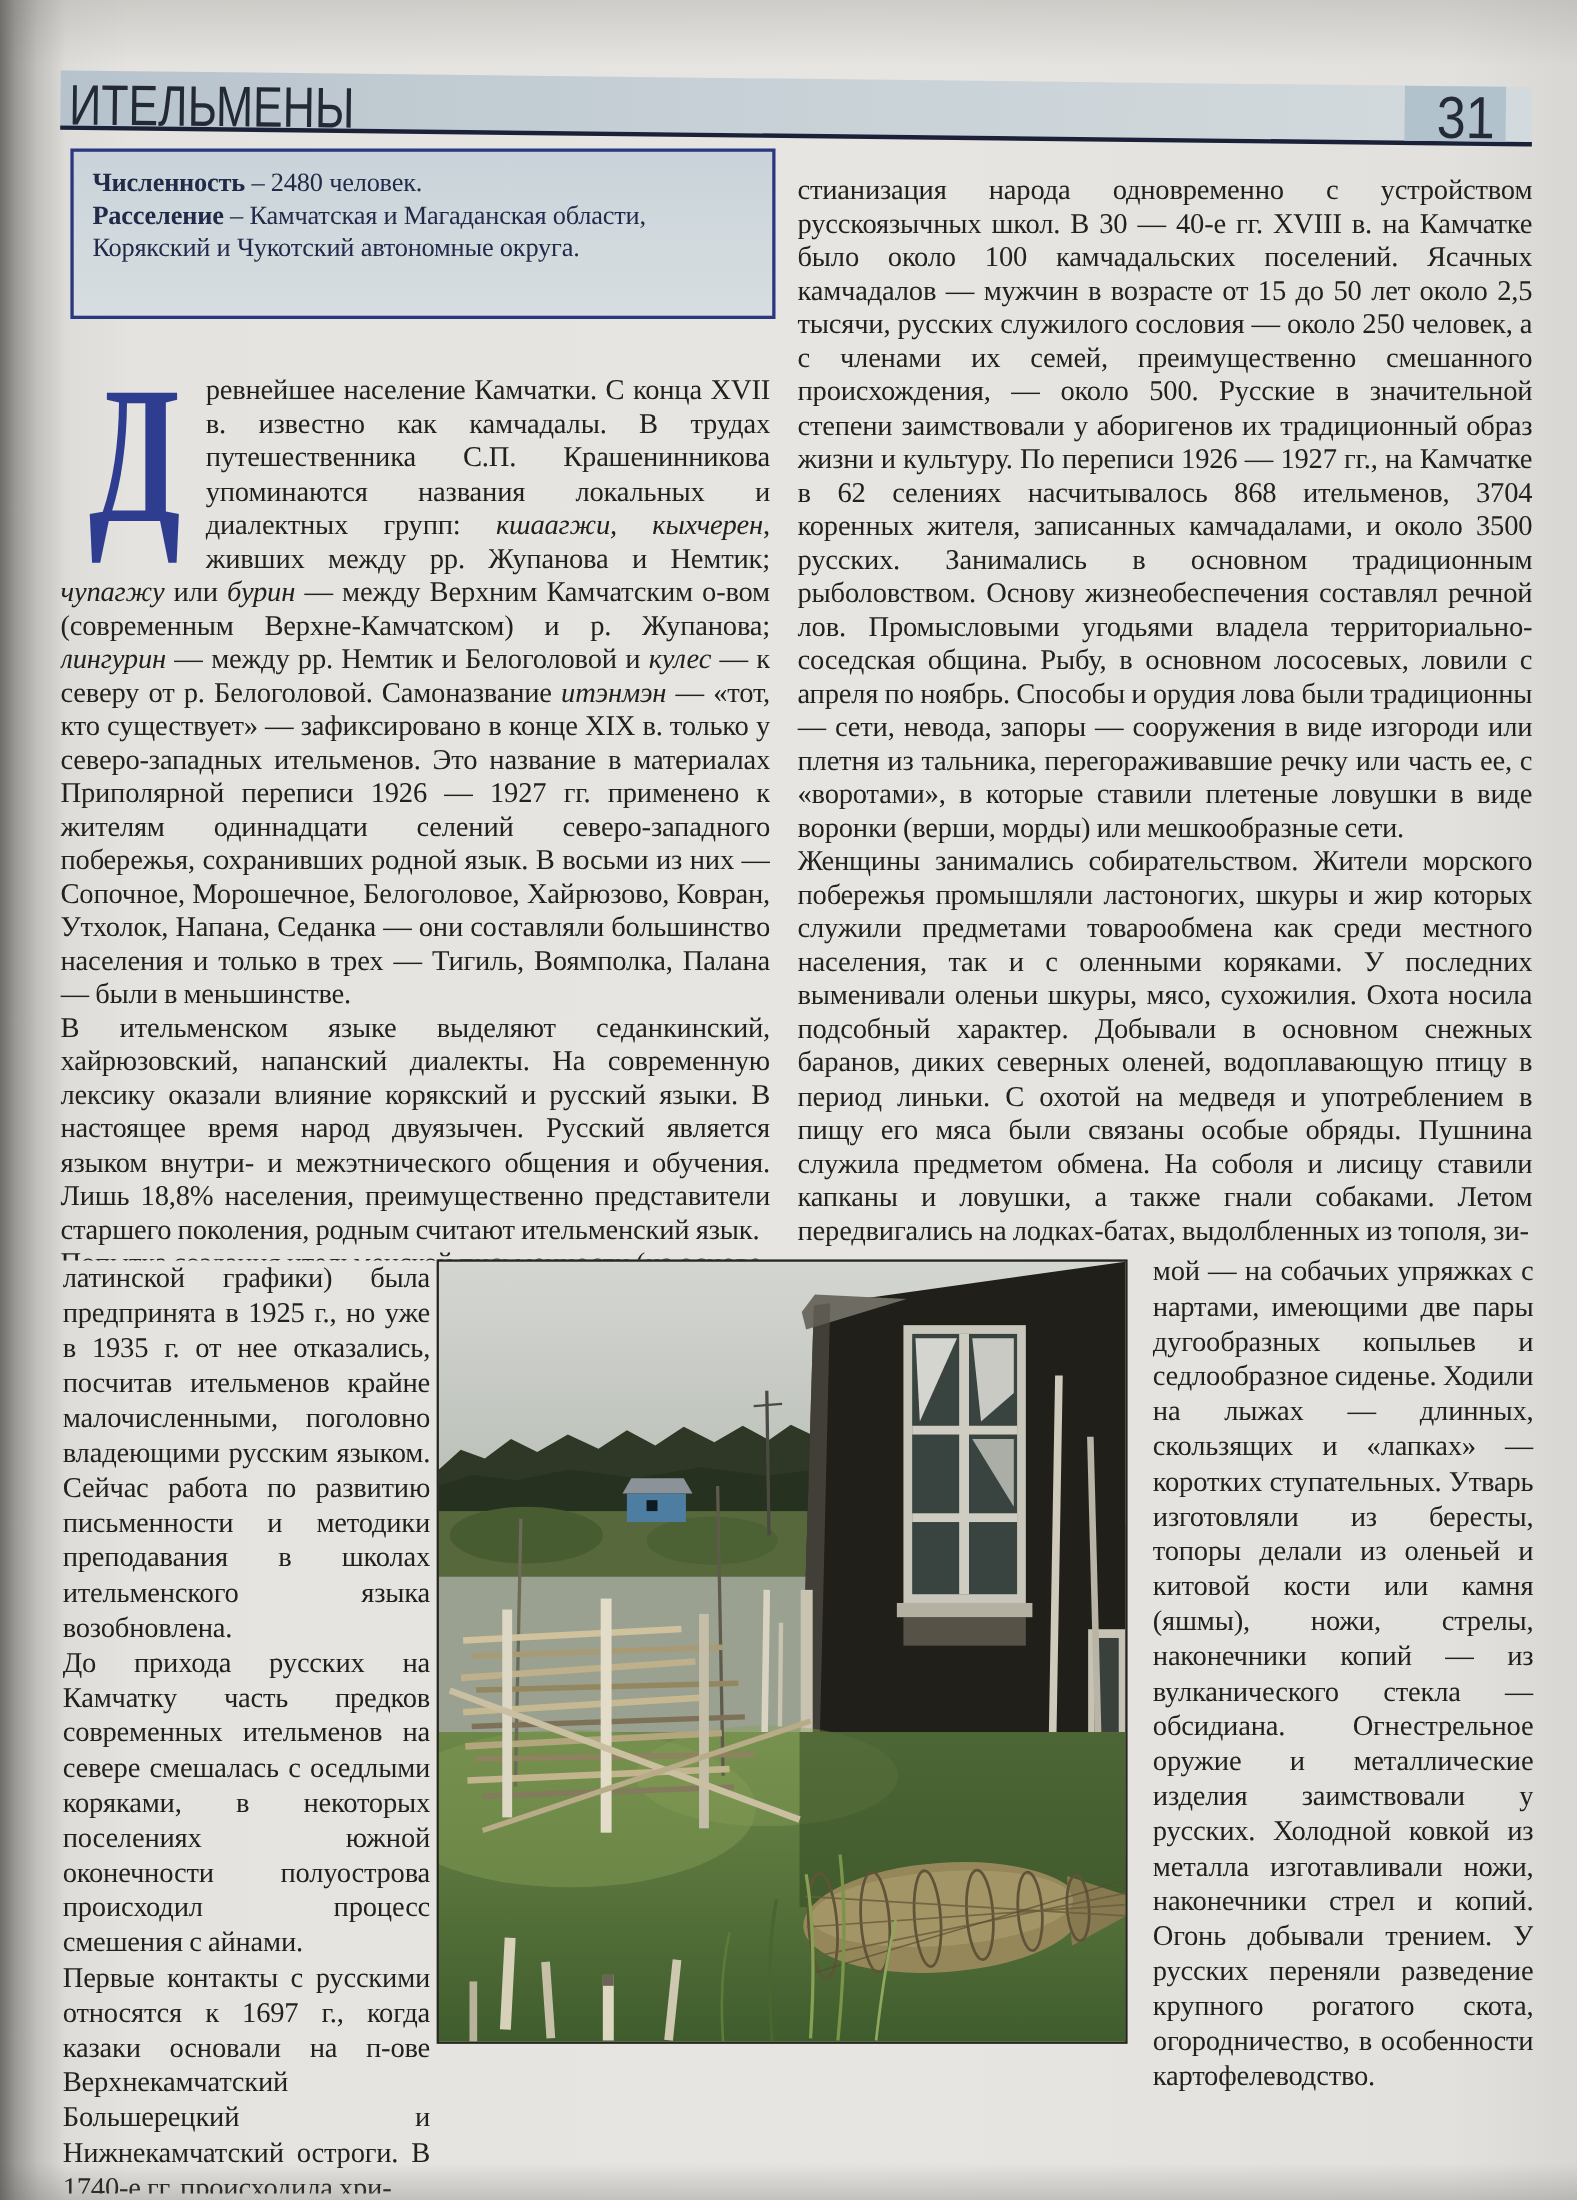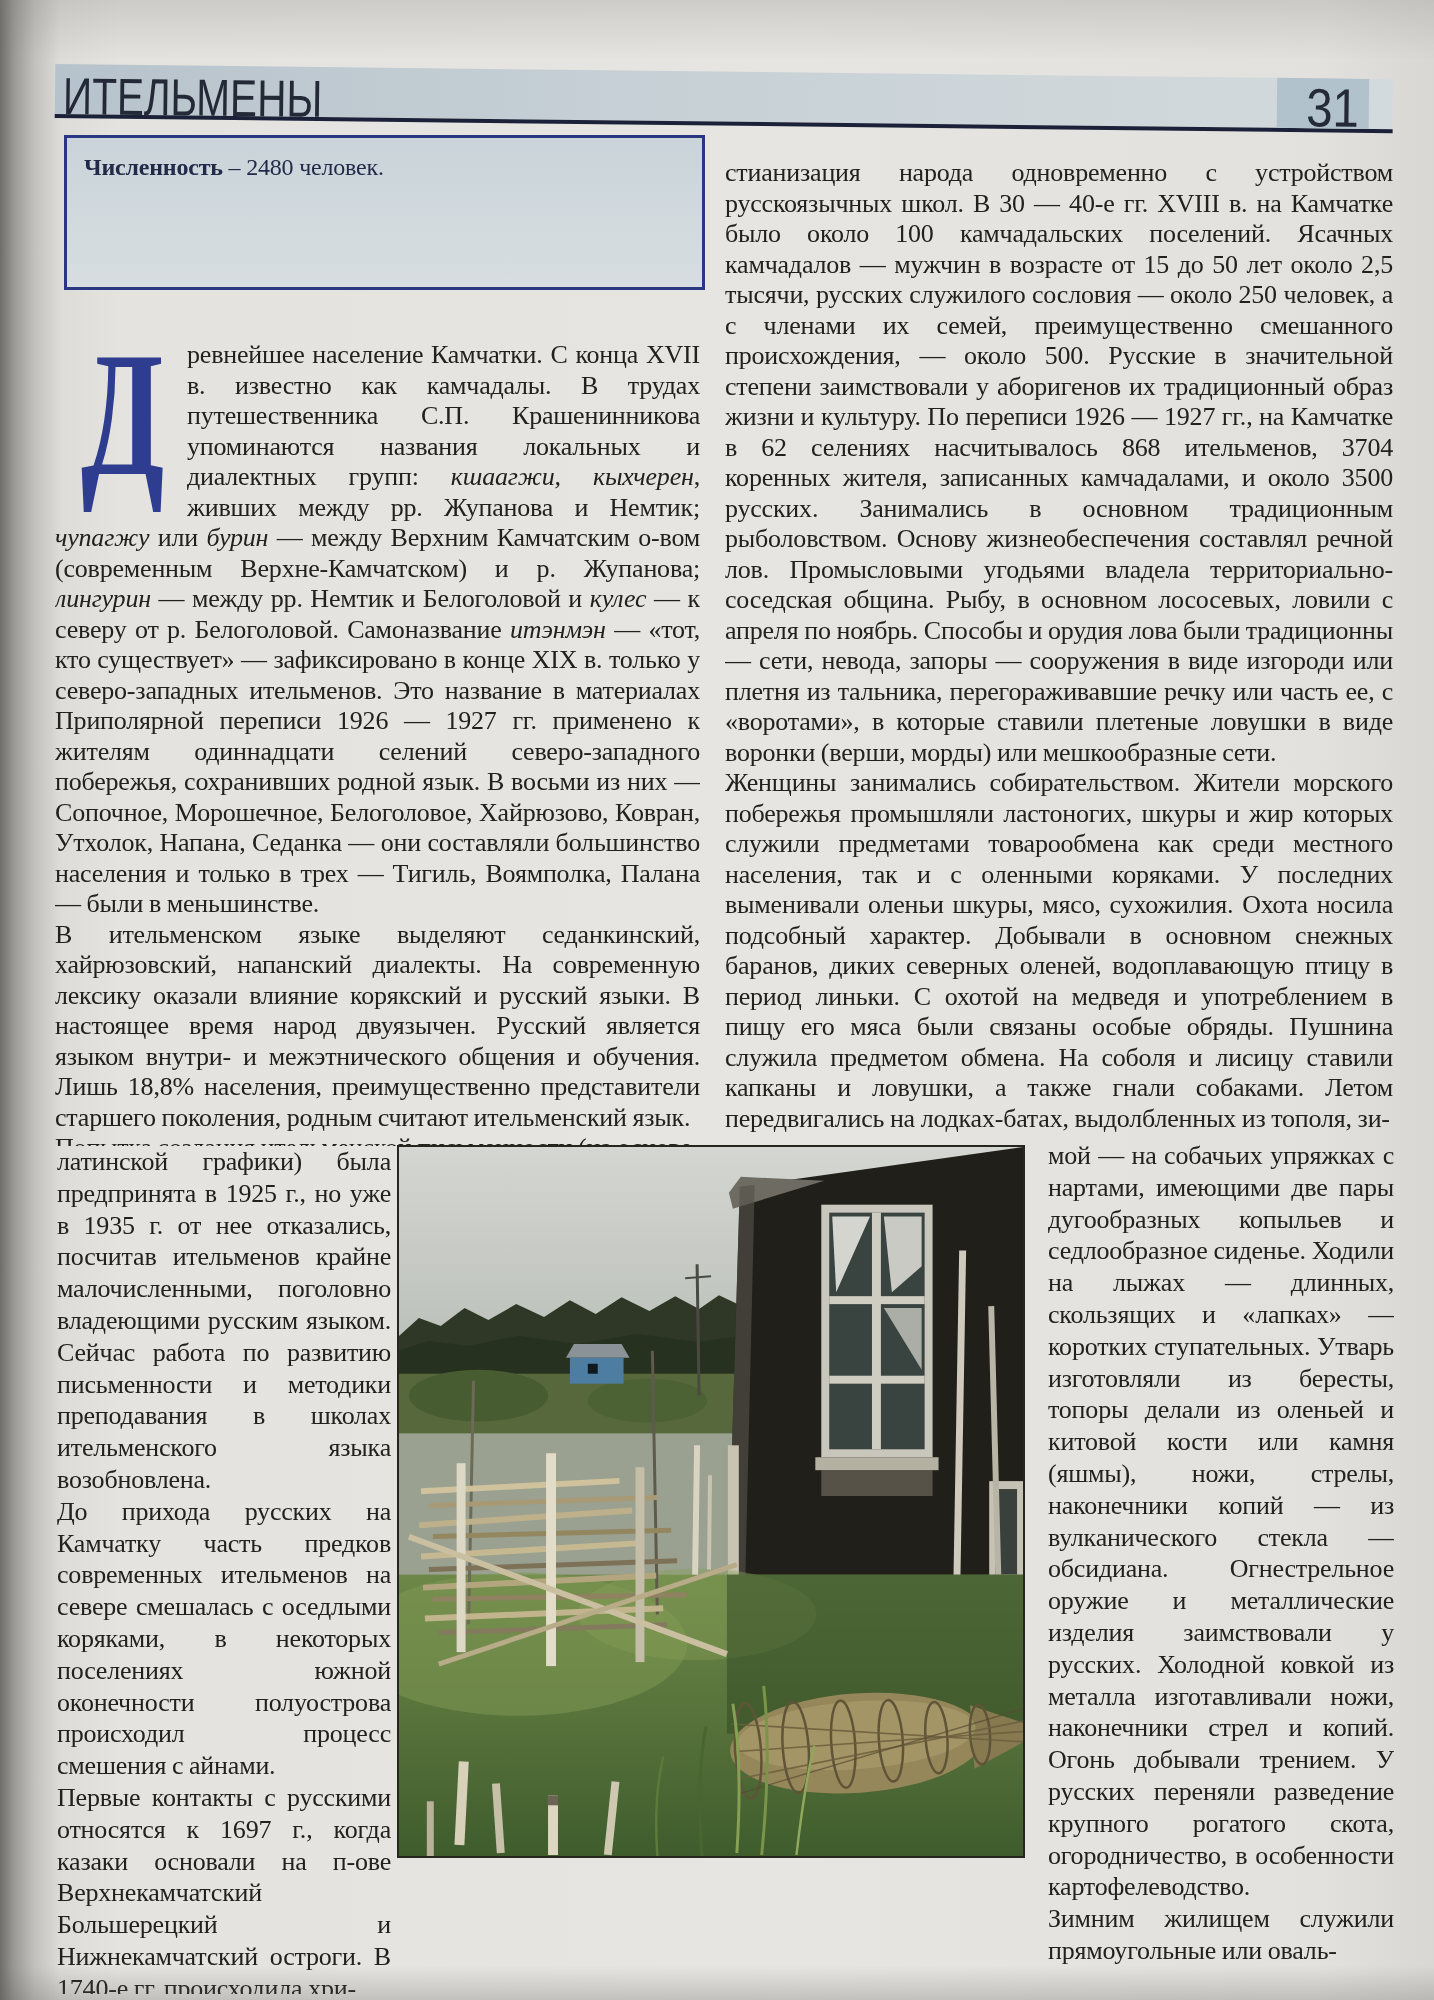--- a/index.html
+++ b/index.html
@@ -109,39 +109,39 @@
 <div class="edge-shadow-top"></div>
 
 <div class="band">
   <div class="title">ИТЕЛЬМЕНЫ</div>
   <div class="num-tint"></div>
   <div class="pagenum">31</div>
 </div>
 
 <div class="infobox">
     <p><span class="lbl">Численность</span><span> – 2480 человек.</span></p>
+    <p><span class="lbl">Расселение</span><span> – Камчатская и Магаданская области, Корякский и Чукотский автономные округа.</span></p>
   </div>
 
 <div class="bodytext col-left-top">
     <p><span class="dropcap">Д</span><span>ревнейшее население Камчатки. С конца XVII в. известно как камчадалы. В трудах путешественника С.П. Крашенинникова упоминаются названия локальных и диалектных групп: </span><i>кшаагжи, кыхчерен</i><span>, живших между рр. Жупанова и Немтик; </span><i>чупагжу</i><span> или </span><i>бурин</i><span> — между Верхним Камчатским о-вом (современным Верхне-Камчатском) и р. Жупанова; </span><i>лингурин</i><span> — между рр. Немтик и Белоголовой и </span><i>кулес</i><span> — к северу от р. Белоголовой. Самоназвание </span><i>итэнмэн</i><span> — «тот, кто существует» — зафиксировано в конце XIX в. только у северо-западных ительменов. Это название в материалах Приполярной переписи 1926 — 1927 гг. применено к жителям одиннадцати селений северо-западного побережья, сохранивших родной язык. В восьми из них — Сопочное, Морошечное, Белоголовое, Хайрюзово, Ковран, Утхолок, Напана, Седанка — они составляли большинство населения и только в трех — Тигиль, Воямполка, Палана — были в меньшинстве.</span></p>
     <p><span>В ительменском языке выделяют седанкинский, хайрюзовский, напанский диалекты. На современную лексику оказали влияние корякский и русский языки. В настоящее время народ двуязычен. Русский является языком внутри- и межэтнического общения и обучения. Лишь 18,8% населения, преимущественно представители старшего поколения, родным считают ительменский язык.</span></p>
     <p><span>Попытка создания ительменской письменности (на основе</span></p>
   </div>
 <div class="bodytext col-right-top">
     <p><span>стианизация народа одновременно с устройством русскоязычных школ. В 30 — 40-е гг. XVIII в. на Камчатке было около 100 камчадальских поселений. Ясачных камчадалов — мужчин в возрасте от 15 до 50 лет около 2,5 тысячи, русских служилого сословия — около 250 человек, а с членами их семей, преимущественно смешанного происхождения, — около 500. Русские в значительной степени заимствовали у аборигенов их традиционный образ жизни и культуру. По переписи 1926 — 1927 гг., на Камчатке в 62 селениях насчитывалось 868 ительменов, 3704 коренных жителя, записанных камчадалами, и около 3500 русских. Занимались в основном традиционным рыболовством. Основу жизнеобеспечения составлял речной лов. Промысловыми угодьями владела территориально-соседская община. Рыбу, в основном лососевых, ловили с апреля по ноябрь. Способы и орудия лова были традиционны — сети, невода, запоры — сооружения в виде изгороди или плетня из тальника, перегораживавшие речку или часть ее, с «воротами», в которые ставили плетеные ловушки в виде воронки (верши, морды) или мешкообразные сети.</span></p>
     <p><span>Женщины занимались собирательством. Жители морского побережья промышляли ластоногих, шкуры и жир которых служили предметами товарообмена как среди местного населения, так и с оленными коряками. У последних выменивали оленьи шкуры, мясо, сухожилия. Охота носила подсобный характер. Добывали в основном снежных баранов, диких северных оленей, водоплавающую птицу в период линьки. С охотой на медведя и употреблением в пищу его мяса были связаны особые обряды. Пушнина служила предметом обмена. На соболя и лисицу ставили капканы и ловушки, а также гнали собаками. Летом передвигались на лодках-батах, выдолбленных из тополя, зи-</span></p>
   </div>
 <div class="bodytext col-left-side">
     <p><span>латинской графики) была предпринята в 1925 г., но уже в 1935 г. от нее отказались, посчитав ительменов крайне малочисленными, поголовно владеющими русским языком. Сейчас работа по развитию письменности и методики преподавания в школах ительменского языка возобновлена.</span></p>
     <p><span>До прихода русских на Камчатку часть предков современных ительменов на севере смешалась с оседлыми коряками, в некоторых поселениях южной оконечности полуострова происходил процесс смешения с айнами.</span></p>
     <p><span>Первые контакты с русскими относятся к 1697 г., когда казаки основали на п-ове Верхнекамчатский Большерецкий и Нижнекамчатский остроги. В 1740-е гг. происходила хри-</span></p>
   </div>
 <div class="bodytext col-right-side">
     <p><span>мой — на собачьих упряжках с нартами, имеющими две пары дугообразных копыльев и седлообразное сиденье. Ходили на лыжах — длинных, скользящих и «лапках» — коротких ступательных. Утварь изготовляли из бересты, топоры делали из оленьей и китовой кости или камня (яшмы), ножи, стрелы, наконечники копий — из вулканического стекла — обсидиана. Огнестрельное оружие и металлические изделия заимствовали у русских. Холодной ковкой из металла изготавливали ножи, наконечники стрел и копий. Огонь добывали трением. У русских переняли разведение крупного рогатого скота, огородничество, в особенности картофелеводство.</span></p>
-    <p><span>Зимним жилищем служили прямоугольные или оваль-</span></p>
   </div>
 
 <div class="photo">
   <svg viewBox="0 0 628 713" preserveAspectRatio="none">
     <defs>
       <linearGradient id="sky" x1="0" y1="0" x2="0" y2="1">
         <stop offset="0" stop-color="#d4d7d1"></stop>
           <stop offset="1" stop-color="#b7bcb5"></stop>
       </linearGradient>
       <linearGradient id="grass" x1="0" y1="0" x2="0" y2="1">

